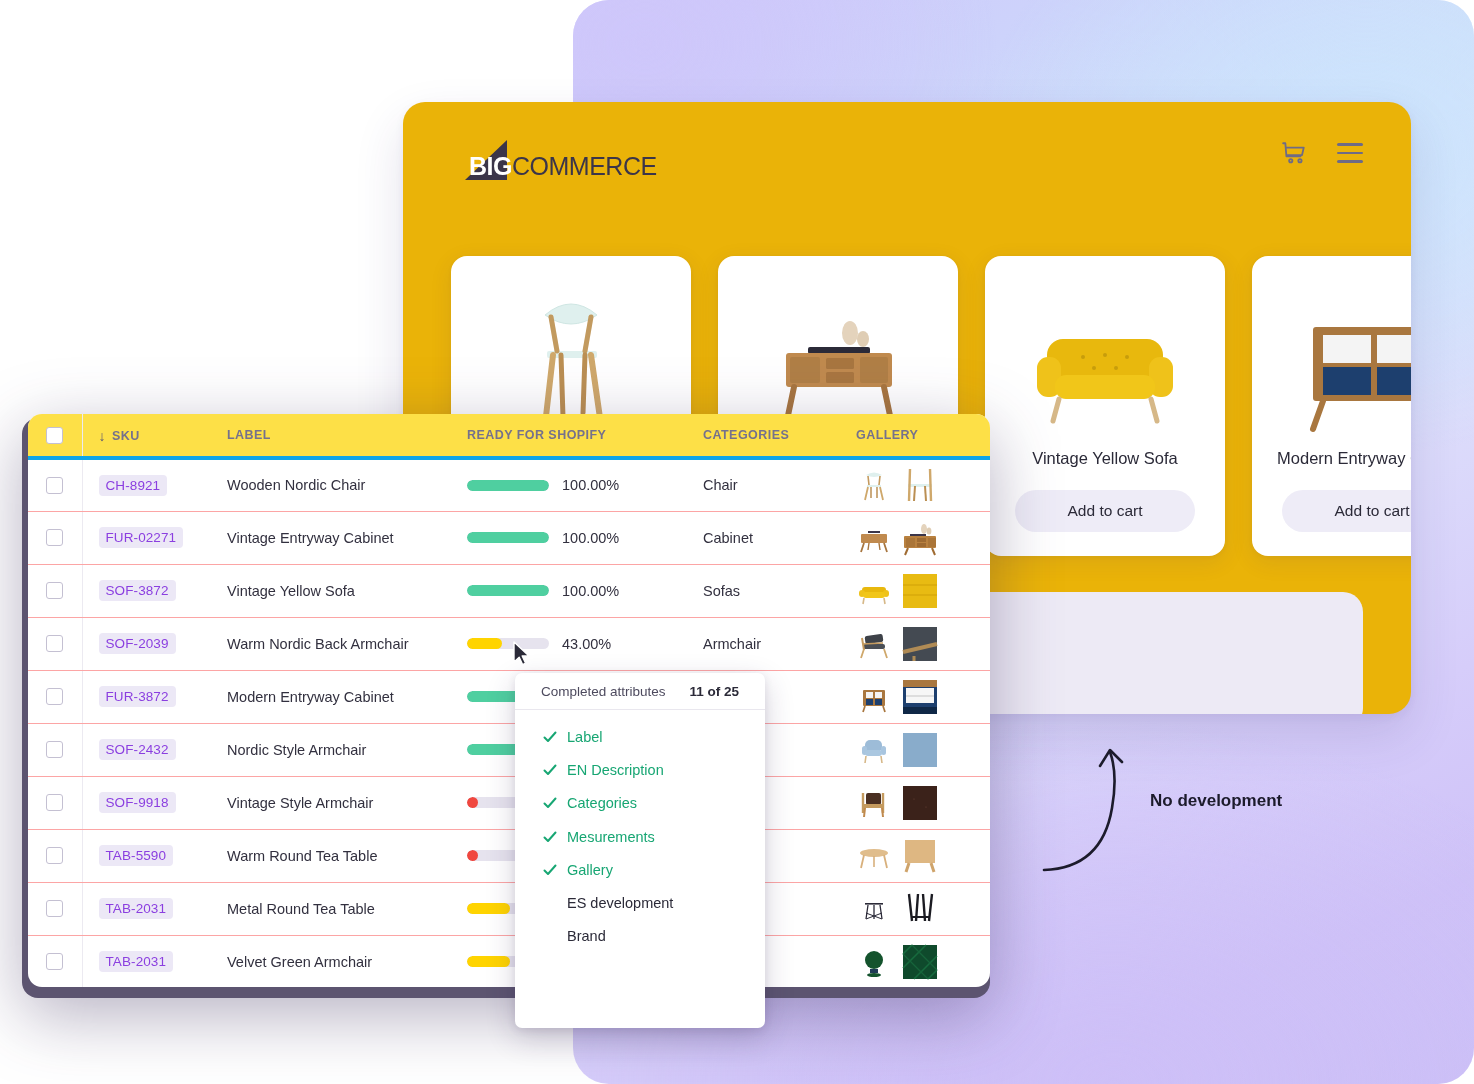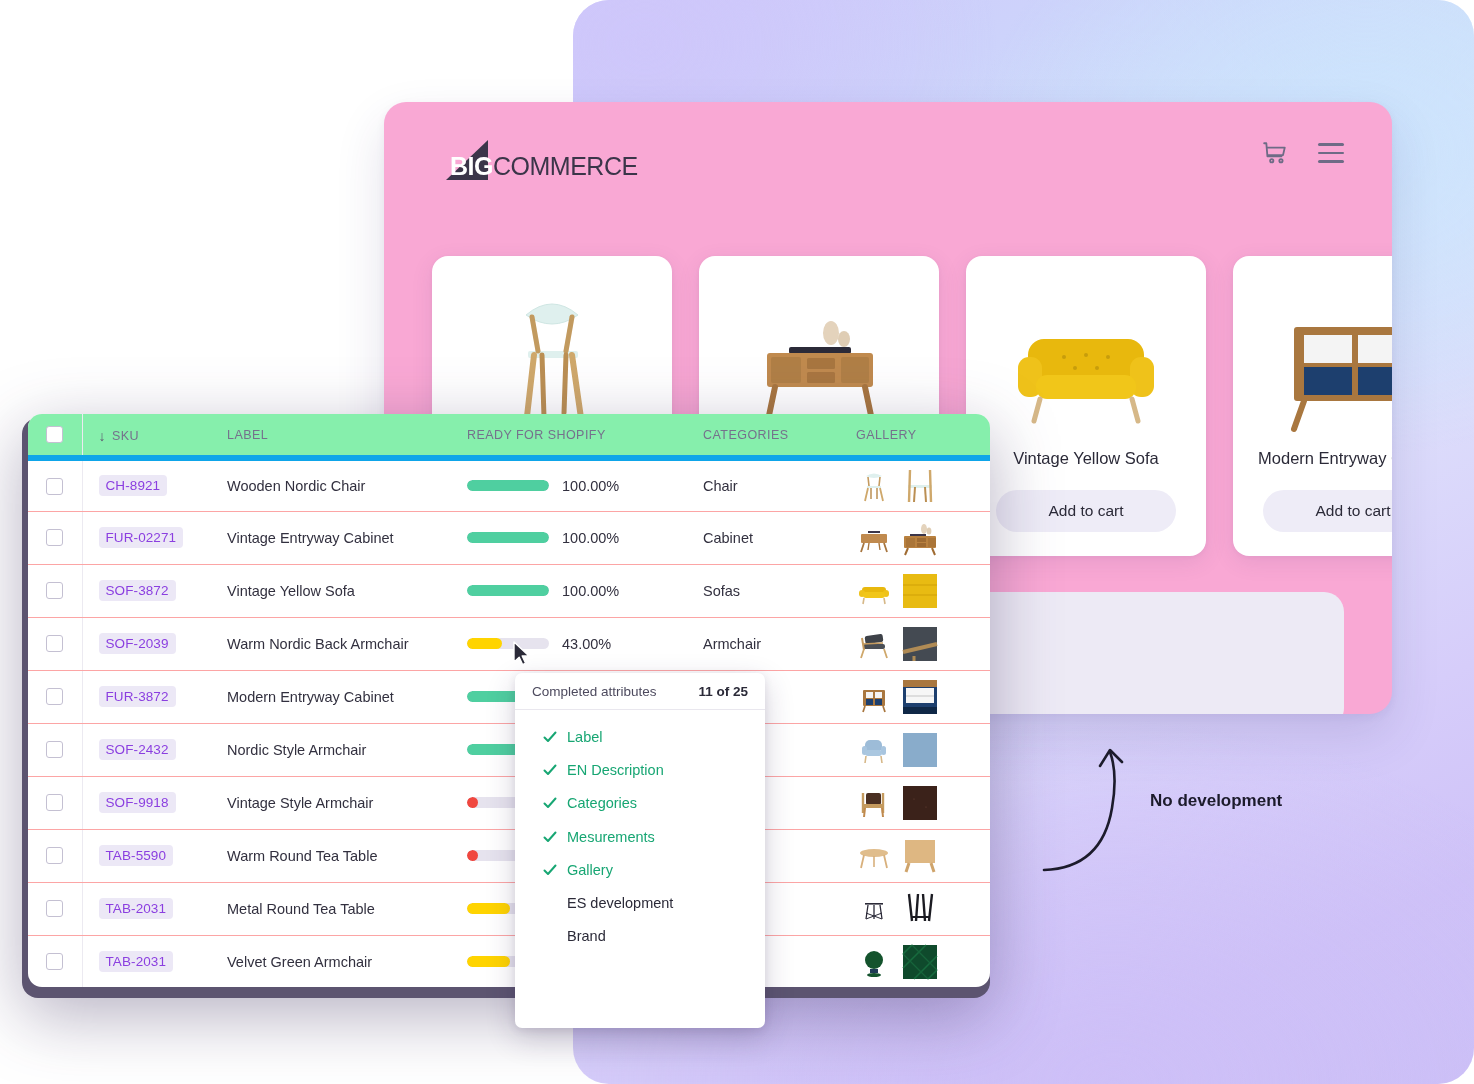--- a/index.html
+++ b/index.html
@@ -28,22 +28,22 @@
   }
   .backdrop-sheen {
     position:absolute; inset:0; border-radius:36px;
     background: radial-gradient(ellipse 70% 45% at 88% 14%, rgba(204,228,253,.95) 0%, rgba(204,228,253,0) 62%),
                 radial-gradient(ellipse 60% 40% at 8% 4%, rgba(206,198,250,.9) 0%, rgba(206,198,250,0) 65%),
                 radial-gradient(ellipse 85% 48% at 60% 100%, rgba(205,191,247,.85) 0%, rgba(205,191,247,0) 70%);
   }
 
   
   .browser {
-    position:absolute; left:384px; top:102px; width:1008px; height:612px;
-    background:#f9a8d4; border-radius:22px;
+    position:absolute; left:403px; top:102px; width:1008px; height:612px;
+    background:#eab308; border-radius:22px;
     box-shadow: 0 22px 50px rgba(60,40,110,.14), 0 3px 10px rgba(60,40,110,.06);
     overflow:hidden;
   }
   .shop-header { position:relative; height:110px; }
   .logo { position:absolute; left:62px; top:38px; width:196px; height:46px; }
   .header-icons { position:absolute; right:48px; top:38px; display:flex; gap:30px; align-items:center; }
   .hicon { width:26px; height:26px; color:#6e6b86; }
   .burger { width:26px; height:20px; display:flex; flex-direction:column; justify-content:space-between; }
   .burger span { display:block; height:2.6px; background:#6e6b86; border-radius:2px; }
 
@@ -81,22 +81,22 @@
     position:absolute; left:0; top:0; width:968px; height:580px;
     background:#5c5470; border-radius:16px;
   }
   .table {
     position:absolute; left:6px; top:-4px; width:962px; height:573px;
     background:#ffffff; border-radius:14px; overflow:hidden;
   }
   table { width:100%; border-collapse:collapse; table-layout:fixed; }
   thead th {
     height:44px; font-size:12.5px; letter-spacing:.45px; color:#75718c;
-    font-weight:400; text-align:left; vertical-align:middle;
-    border-bottom:6px solid #0ea5e9; background:#86efac;
+    font-weight:700; text-align:left; vertical-align:middle;
+    border-bottom:4px solid #0ea5e9; background:#fde047;
     font-family:"Liberation Sans", sans-serif;
   }
   tbody td {
     height:53px; border-bottom:1px solid #fca5a5; vertical-align:middle;
     font-size:14.5px; color:#32303f; font-family:"Liberation Sans", sans-serif;
   }
   .col-cb { width:54px; }
   .col-sku { width:133px; }
   .col-label { width:240px; }
   .col-ready { width:236px; }
@@ -136,21 +136,21 @@
 
   
   .popup {
     position:absolute; left:515px; top:673px; width:250px; height:355px;
     background:#ffffff; border-radius:7px;
     box-shadow: 0 10px 30px rgba(45,30,80,.20), 0 2px 8px rgba(45,30,80,.10);
     z-index:45; overflow:hidden;
   }
   .popup-head {
     height:37px; border-bottom:1px solid #e9e7ee; display:flex; align-items:center;
-    justify-content:space-between; padding:0 17px;
+    justify-content:space-between; padding:0 26px;
   }
   .popup-head .t { font-size:13.5px; color:#4d4a5e; }
   .popup-head .c { font-size:13.5px; color:#2b2a38; font-weight:bold; }
   .popup-list { padding:10px 0 0 0; }
   .popup-row {
     display:flex; align-items:center; gap:9px; height:33.3px; padding-left:27px;
     font-size:14.5px; color:#2b2a38;
   }
   .popup-row.done { color:#17a673; padding-left:27px; }
   .popup-row.todo { padding-left:52px; color:#2b2a38; }

